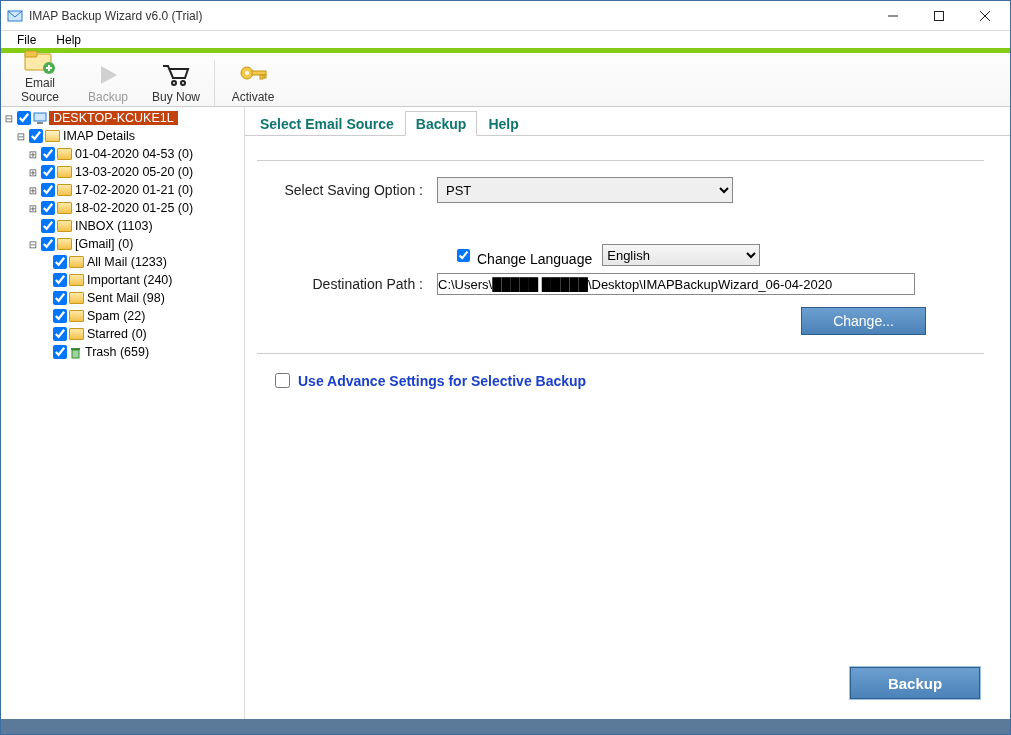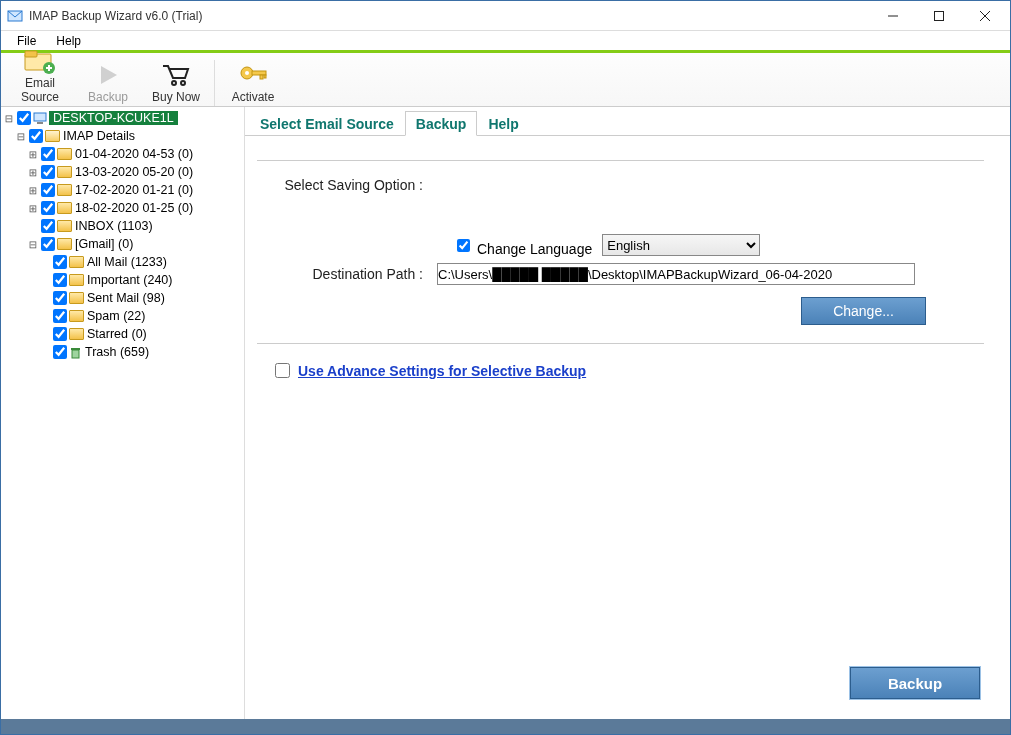--- a/index.html
+++ b/index.html
@@ -1,52 +1,52 @@
 <!DOCTYPE html>
 <html><head>
 <meta charset="utf-8">
 <style>
   * { box-sizing: border-box; font-family: "Segoe UI", Tahoma, sans-serif; }
   body { margin:0; padding:0; width:1011px; height:735px; background:#fff; overflow:hidden; border:1px solid #3a6ea5; position:relative;}
   .titlebar { height:30px; display:flex; align-items:center; padding:0 2px 0 6px; border-bottom:1px solid #ddd;}
   .titlebar .app-icon { width:16px; height:16px; margin-right:6px;}
   .titlebar .title { font-size:12px; color:#333; flex:1;}
   .titlebar .winbtn { width:46px; height:30px; display:flex; align-items:center; justify-content:center;}
-  .menubar { height:22px; display:flex; align-items:center; padding:0 6px; border-bottom:3px solid #84cc16; font-size:12px;}
+  .menubar { height:22px; display:flex; align-items:center; padding:0 6px; border-bottom:5px solid #84cc16; font-size:12px;}
   .menubar .menu { padding:2px 10px; }
   .toolbar { height:54px; display:flex; align-items:flex-end; padding:0 5px; background:linear-gradient(#fdfdfd,#f7f7f7); border-bottom:1px solid #ccc;}
   .toolbtn { width:68px; text-align:center; font-size:12px; color:#333; padding-bottom:2px; border-right:0 solid #ddd;}
   .toolbtn.disabled { color:#9a9a9a;}
   .toolbtn .ticon { height:30px; display:flex; align-items:center; justify-content:center; }
   .toolbar .sep { width:1px; height:46px; background:#ddd; margin:0 4px;}
   .content { display:flex; height:612px;}
   .tree { width:244px; border-right:1px solid #ddd; padding:2px 2px; font-size:12.5px; overflow:auto;}
   .tnode { display:flex; align-items:center; height:18px; white-space:nowrap;}
   .tnode .sp { display:inline-block;}
   .expander { width:12px; text-align:center; color:#555; font-size:10px;}
   .cb { width:14px; height:14px; margin:0 2px;}
   .fld { width:15px; height:12px; background:linear-gradient(#ffe9a8,#f3c24a); border:1px solid #c79a1e; border-radius:1px; margin-right:3px;}
   .fld.open { background:linear-gradient(#fff3cf,#f8cf66);}
   .pcicon { width:14px; height:12px; margin-right:2px;}
   .tnode .lbl {}
-  .tnode.sel .lbl { background:#15803d; color:#fff; padding:0 4px;}
+  .tnode.sel .lbl { background:#c2410c; color:#fff; padding:0 4px;}
   .main { flex:1; position:relative;}
   .tabs { display:flex; align-items:flex-end; height:28px; padding-left:4px ; }
   .tab { padding:4px 10px 3px 10px; font-size:14px; font-weight:700; color:#0f766e; border:1px solid transparent; border-bottom:none;}
   .tab.active { background:#fff; border:1px solid #ccc; border-bottom:1px solid #fff; position:relative; top:1px;}
   .tabpage { border-top:1px solid #ccc; padding:20px 26px 10px 12px; }
   .row { display:flex; align-items:center; margin:6px 0;}
   .row label { width:180px; text-align:right; padding-right:14px; font-size:14px; color:#222;}
   .hr { border:none; border-top:1px solid #ccc; margin:4px 0 16px 0;}
   select, input[type=text] { font-size:13px; height:26px; border:1px solid #888;}
   #savingOption { width:296px; padding:2px 4px;}
   #langSelect { width:158px; background:linear-gradient(#f6f6f6,#e7e7e7); height:22px;}
   #destPath { width:478px; padding:2px 0; font-size:13px; height:22px;}
   .changebtn { width:125px; height:28px; background:linear-gradient(#6c9fd0,#4b82b8); color:#fff; font-size:14px; border:1px solid #2c5d8d; margin-top:6px;}
-  .advchk { display:flex; align-items:center; font-size:14px; font-weight:700; color:#1a3fca; margin-top:4px; margin-left:14px;text-decoration:underline;}
+  .advchk { display:flex; align-items:center; font-size:14px; font-weight:700; color:#1a3fca; margin-top:4px; margin-left:14px;}
   .advchk input { margin-right:8px; width:15px; height:15px;}
   .backupbtn { position:absolute; right:30px; bottom:20px; width:130px; height:32px; background:linear-gradient(#6c9fd0,#4b82b8); color:#fff; font-weight:700; font-size:15px; border:1px solid #2c5d8d; box-shadow:0 0 0 1px #9cc2e6;}
   .statusbar { position:absolute; left:0; right:0; bottom:0; height:15px; background:#5b7a99;}
   .trashicon { width:13px; height:13px; margin-right:3px;}
 </style>
 </head>
 <body>
 
 <div class="titlebar">
   <span class="app-icon">
@@ -229,20 +229,23 @@
   <div class="main">
     <div class="tabs">
       <div class="tab">Select Email Source</div>
       <div class="tab active">Backup</div>
       <div class="tab">Help</div>
     </div>
     <div class="tabpage">
       <hr class="hr">
       <div class="row">
         <label>Select Saving Option :</label>
+        <select id="savingOption">
+          <option>PST</option>
+        </select>
       </div>
       <div style="height:28px"></div>
       <div class="row">
         <label></label>
         <input type="checkbox" checked="" style="margin-left: 20px;">
         <span style="margin:8px 10px 0 4px; font-size:14px">Change Language</span>
         <select id="langSelect">
           <option>English</option>
         </select>
       </div>

